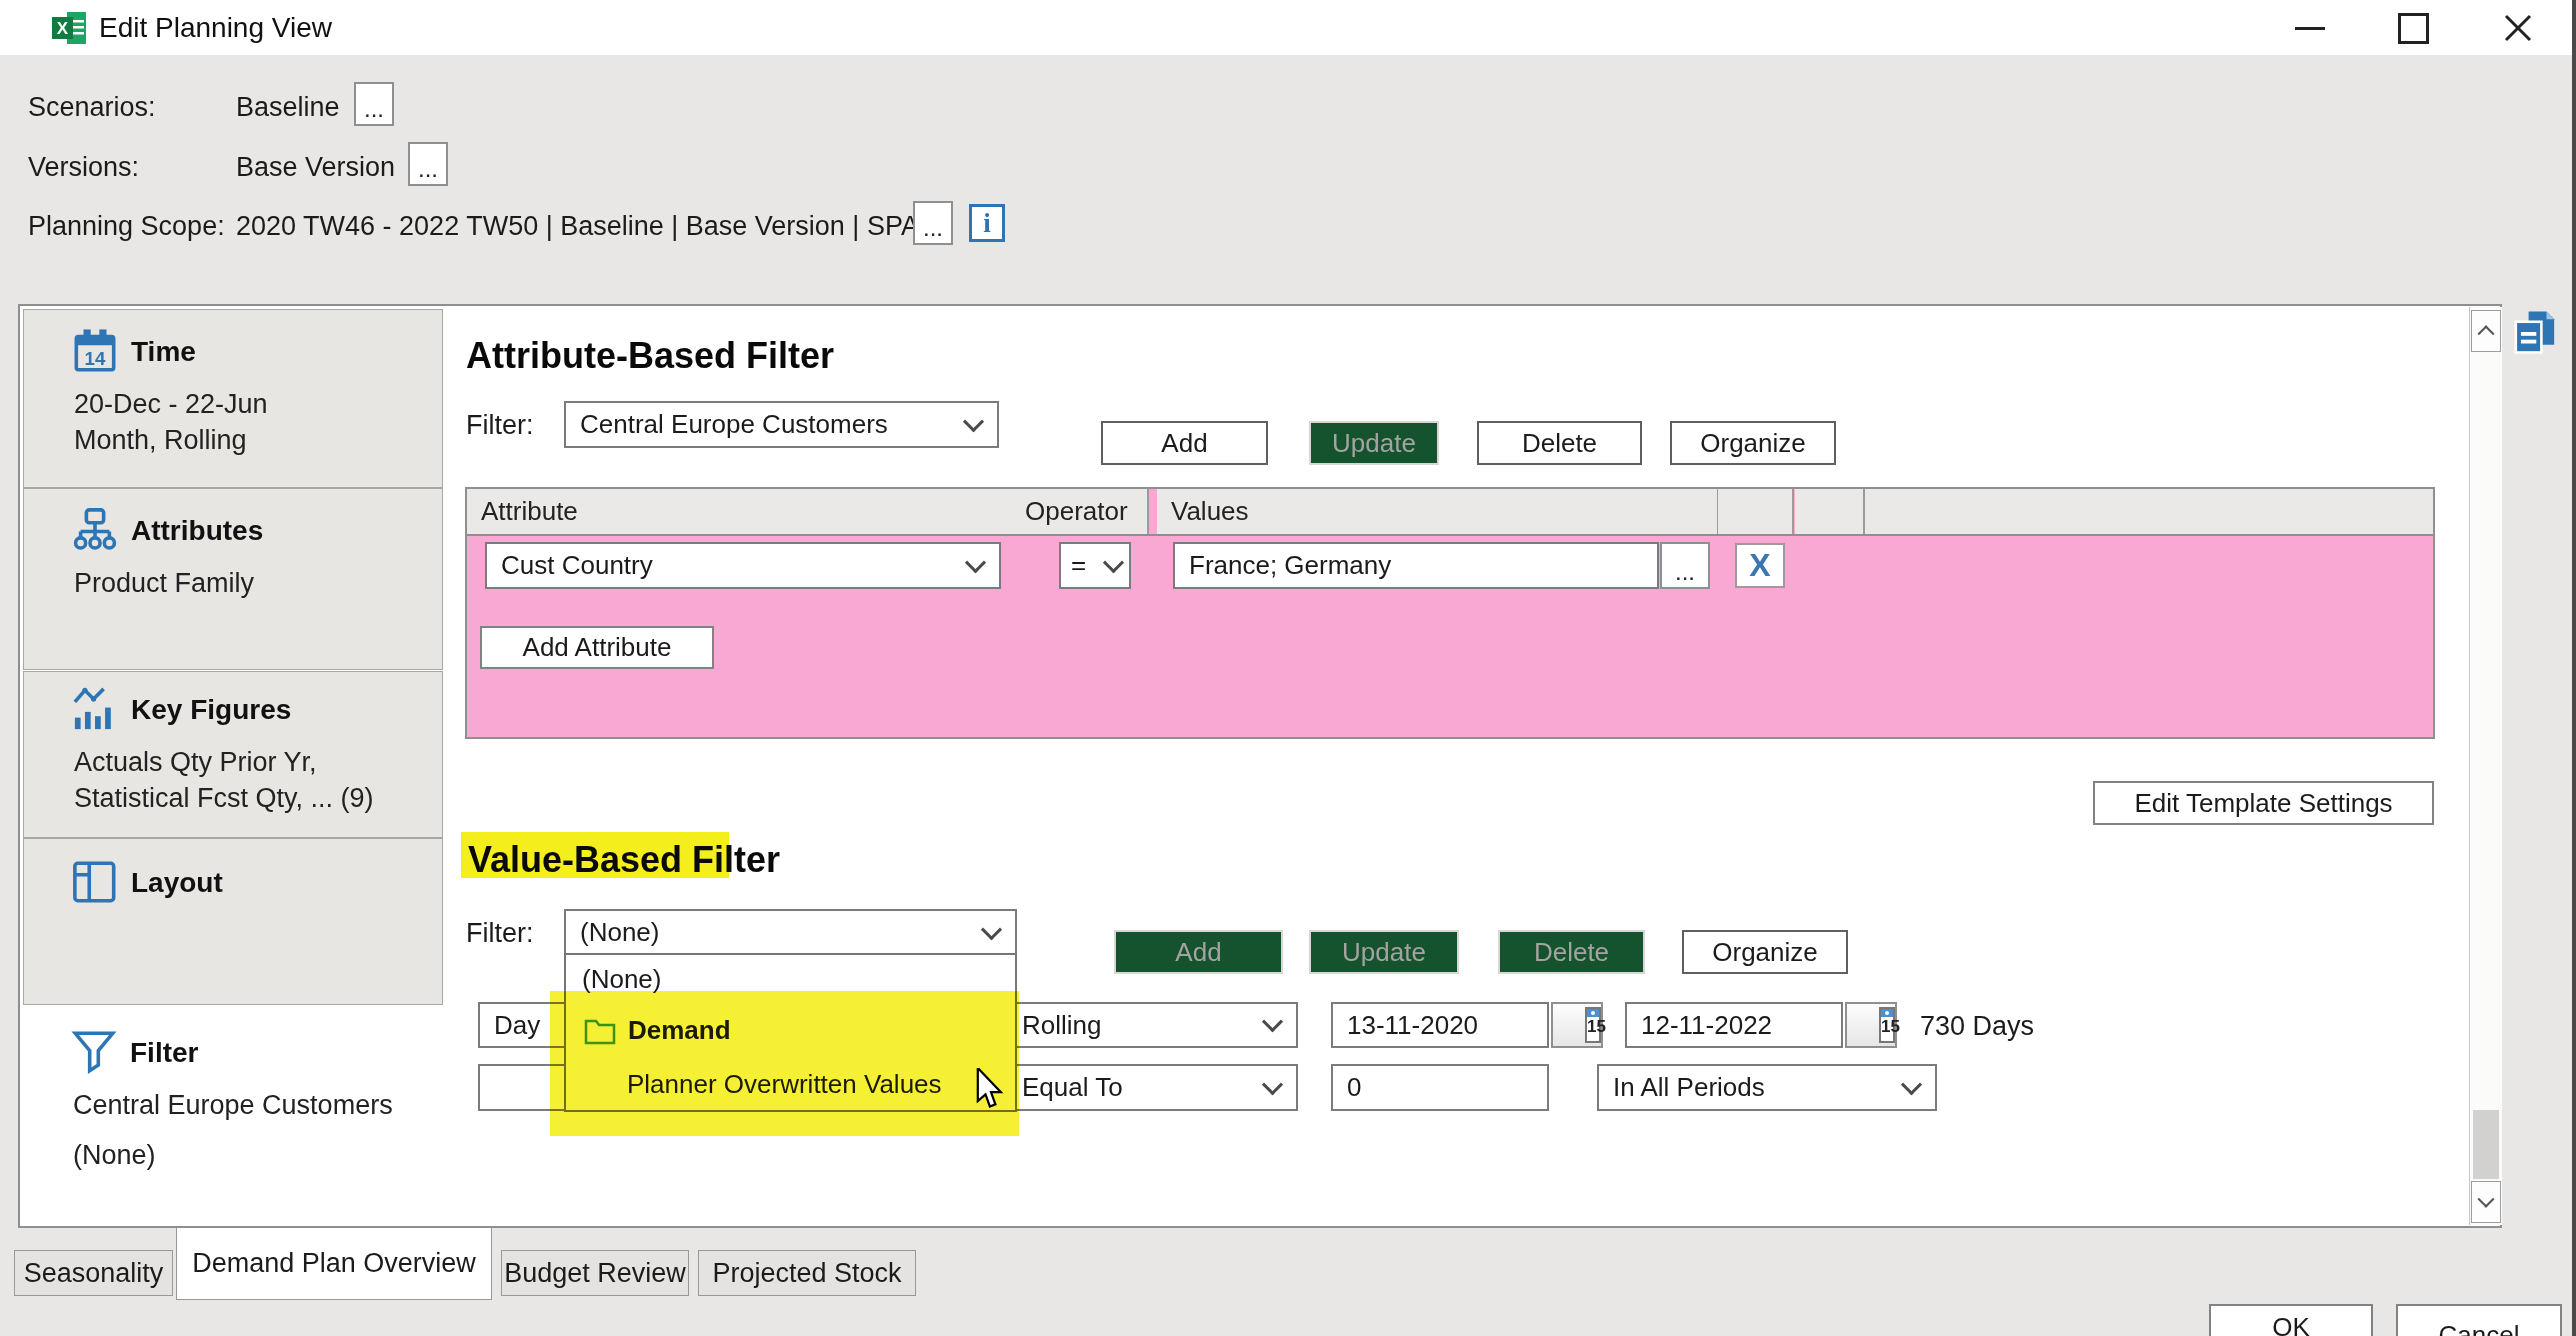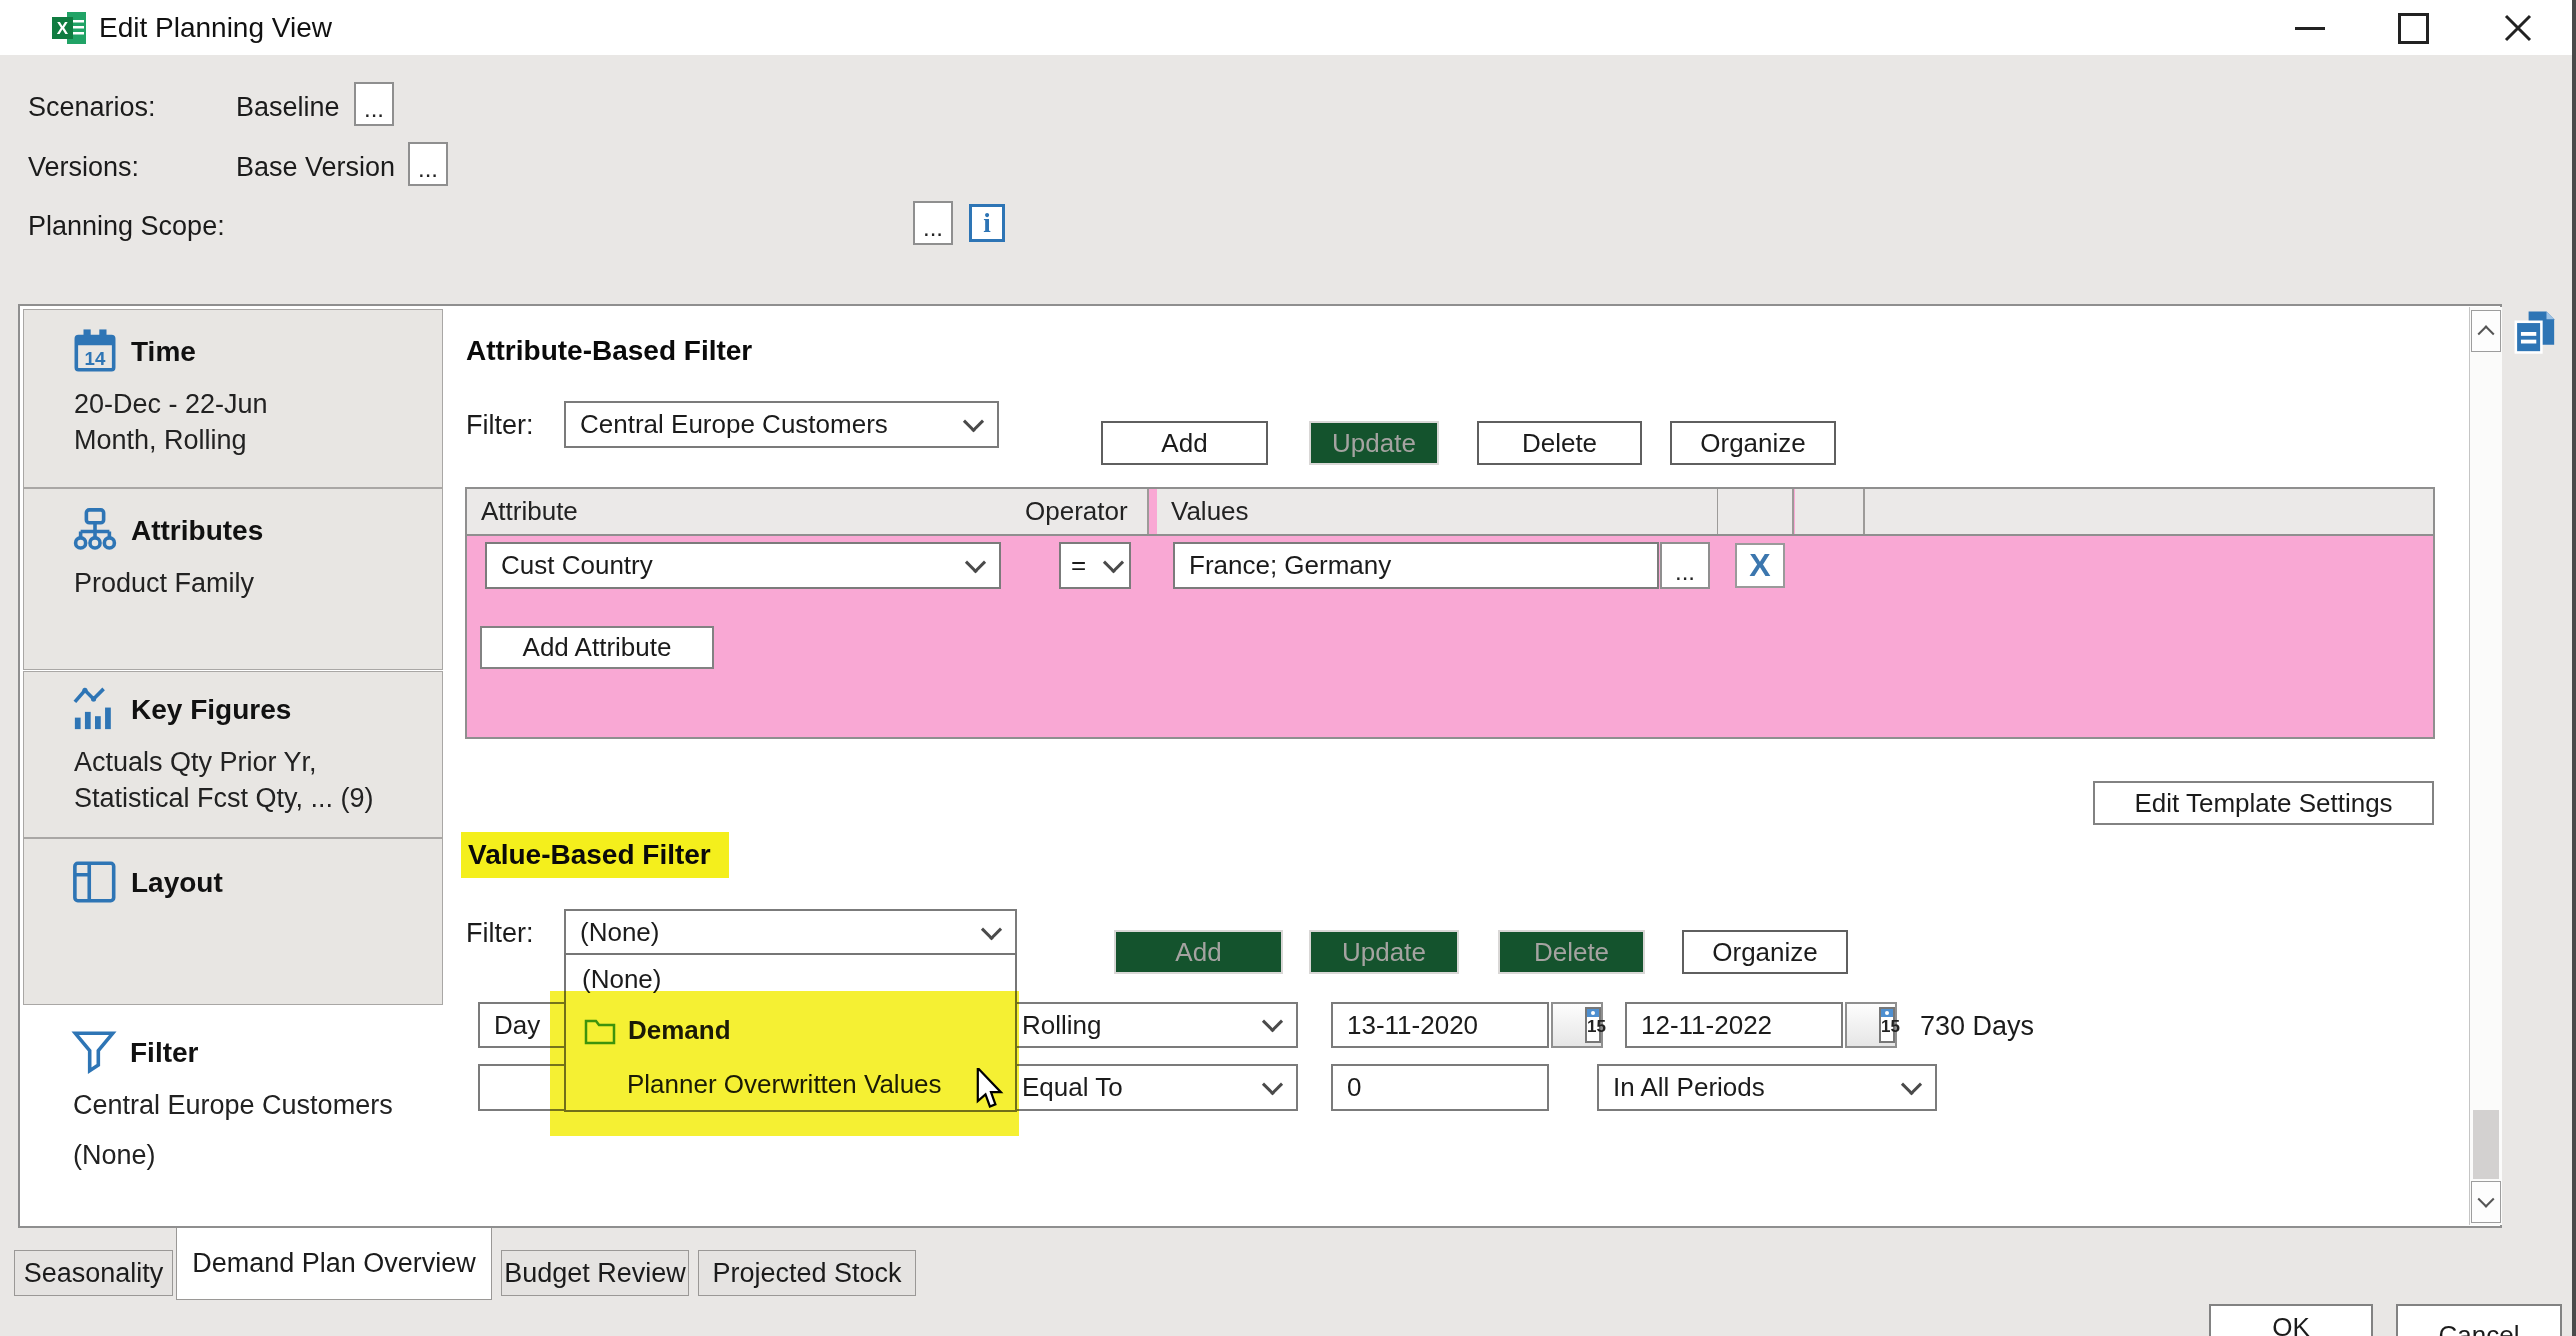--- a/index.html
+++ b/index.html
@@ -11,21 +11,21 @@
   .winbtn{width:69px;height:50px;top:3px;display:flex;align-items:center;justify-content:center;cursor:default;}
   .lbl{font-size:27px;line-height:34px;white-space:nowrap;}
   .browse-btn{width:40px;height:44px;background:#fff;border:2px solid #8f8f8f;
     display:flex;align-items:flex-end;justify-content:center;font-size:24px;line-height:30px;color:#222;}
   .info-box{width:36px;height:38px;border:3px solid #2e75b5;background:#fff;color:#2e75b5;
     display:flex;align-items:center;justify-content:center;font-size:27px;font-weight:bold;font-family:"Liberation Serif",serif;}
   .panel{left:18px;top:304px;width:2484px;height:924px;background:#ffffff;border:2px solid #8f8f8f;}
   .side-box{left:23px;width:420px;background:#e8e6e3;border:1px solid #a9a7a5;}
   .side-title{font-size:28px;font-weight:bold;color:#111;}
   .side-line{font-size:27px;color:#222;}
-  .sec-title{font-size:28px;font-weight:bold;color:#0a0a0a;}
+  .sec-title{font-size:36px;font-weight:bold;color:#0a0a0a;}
   .combo,.tinput{background:#fff;border:2px solid #7b7b7b;font-size:26px;
     padding-left:14px;display:flex;align-items:center;white-space:nowrap;overflow:hidden;}
   .chev{position:absolute;right:16px;top:50%;width:12px;height:12px;
     border-right:3px solid #4a4a4a;border-bottom:3px solid #4a4a4a;
     transform:translateY(-72%) rotate(45deg);}
   .btn{background:#fff;border:2px solid#5f5f5f;font-size:26px;color:#1b1b1b;
     display:flex;align-items:center;justify-content:center;cursor:default;margin-top:19px;}
   .btn.light{border-color:#828282;}
   .btn.disabled{background:#14532d;border-color:#d9d7d6;color:#a5a3a1;}
   .th{background:#ebe9e8;border-right:2px solid #9d9b99;font-size:26px;color:#222;
@@ -77,20 +77,21 @@
 
   <div class="abs lbl" style="left:28px;top:90px">Scenarios:</div>
   <div class="abs lbl" style="left:236px;top:90px">Baseline</div>
   <div class="abs browse-btn" style="left:354px;top:82px">...</div>
 
   <div class="abs lbl" style="left:28px;top:150px">Versions:</div>
   <div class="abs lbl" style="left:236px;top:150px">Base Version</div>
   <div class="abs browse-btn" style="left:408px;top:142px">...</div>
 
   <div class="abs lbl" style="left:28px;top:209px">Planning Scope:</div>
+  <div class="abs lbl" style="left:236px;top:209px">2020 TW46 - 2022 TW50 | Baseline | Base Version | SPA</div>
   <div class="abs browse-btn" style="left:913px;top:201px">...</div>
   <div class="abs info-box" style="left:969px;top:204px">i</div>
 
   <div class="abs panel"></div>
 
   <div class="abs side-box" style="top:309px;height:179px">
     <svg class="abs" style="left:48px;top:18px" width="46" height="46" viewBox="0 0 32 32">
       <rect x="3" y="6" width="26" height="23" rx="1.5" fill="none" stroke="#2e75b5" stroke-width="2.5"></rect>
       <rect x="3" y="6" width="26" height="6" fill="#2e75b5"></rect>
       <rect x="8" y="1" width="5" height="6" fill="#2e75b5"></rect>

